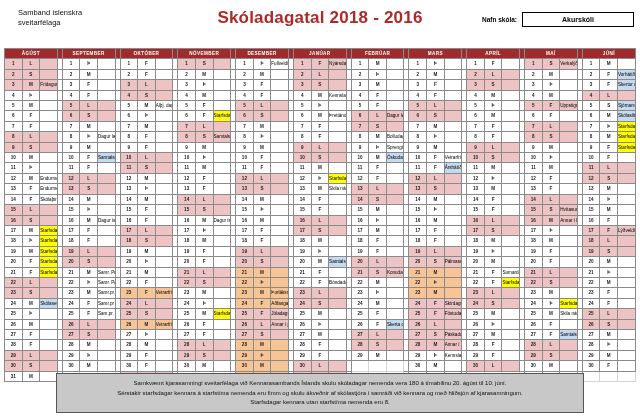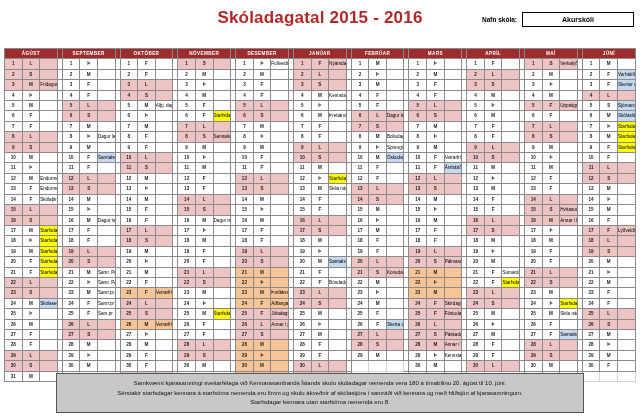--- a/index.html
+++ b/index.html
@@ -71,21 +71,25 @@
     gap:1px;
   }
   .footer p{margin:0;font-size:6px;line-height:8.5px;text-align:center;color:#111;}
 </style>
 </head>
 <body>
 
 <div id="page">
 
   <div class="header">
-    <div class="title">Skóladagatal 2015 - 2016</div>
+    <div class="org">
+      <div>Samband íslenskra</div>
+      <div>sveitarfélaga</div>
+    </div>
+    <div class="title">Skóladagatal 2018 - 2016</div>
     <div class="schoolbox">
       <span class="lbl">Nafn skóla:</span>
       <div class="field">Akurskóli</div>
     </div>
   </div>
 
   <table class="cal">
     <thead>
       <tr id="head-row">
           <th class="mhead" colspan="3">ÁGÚST</th>

